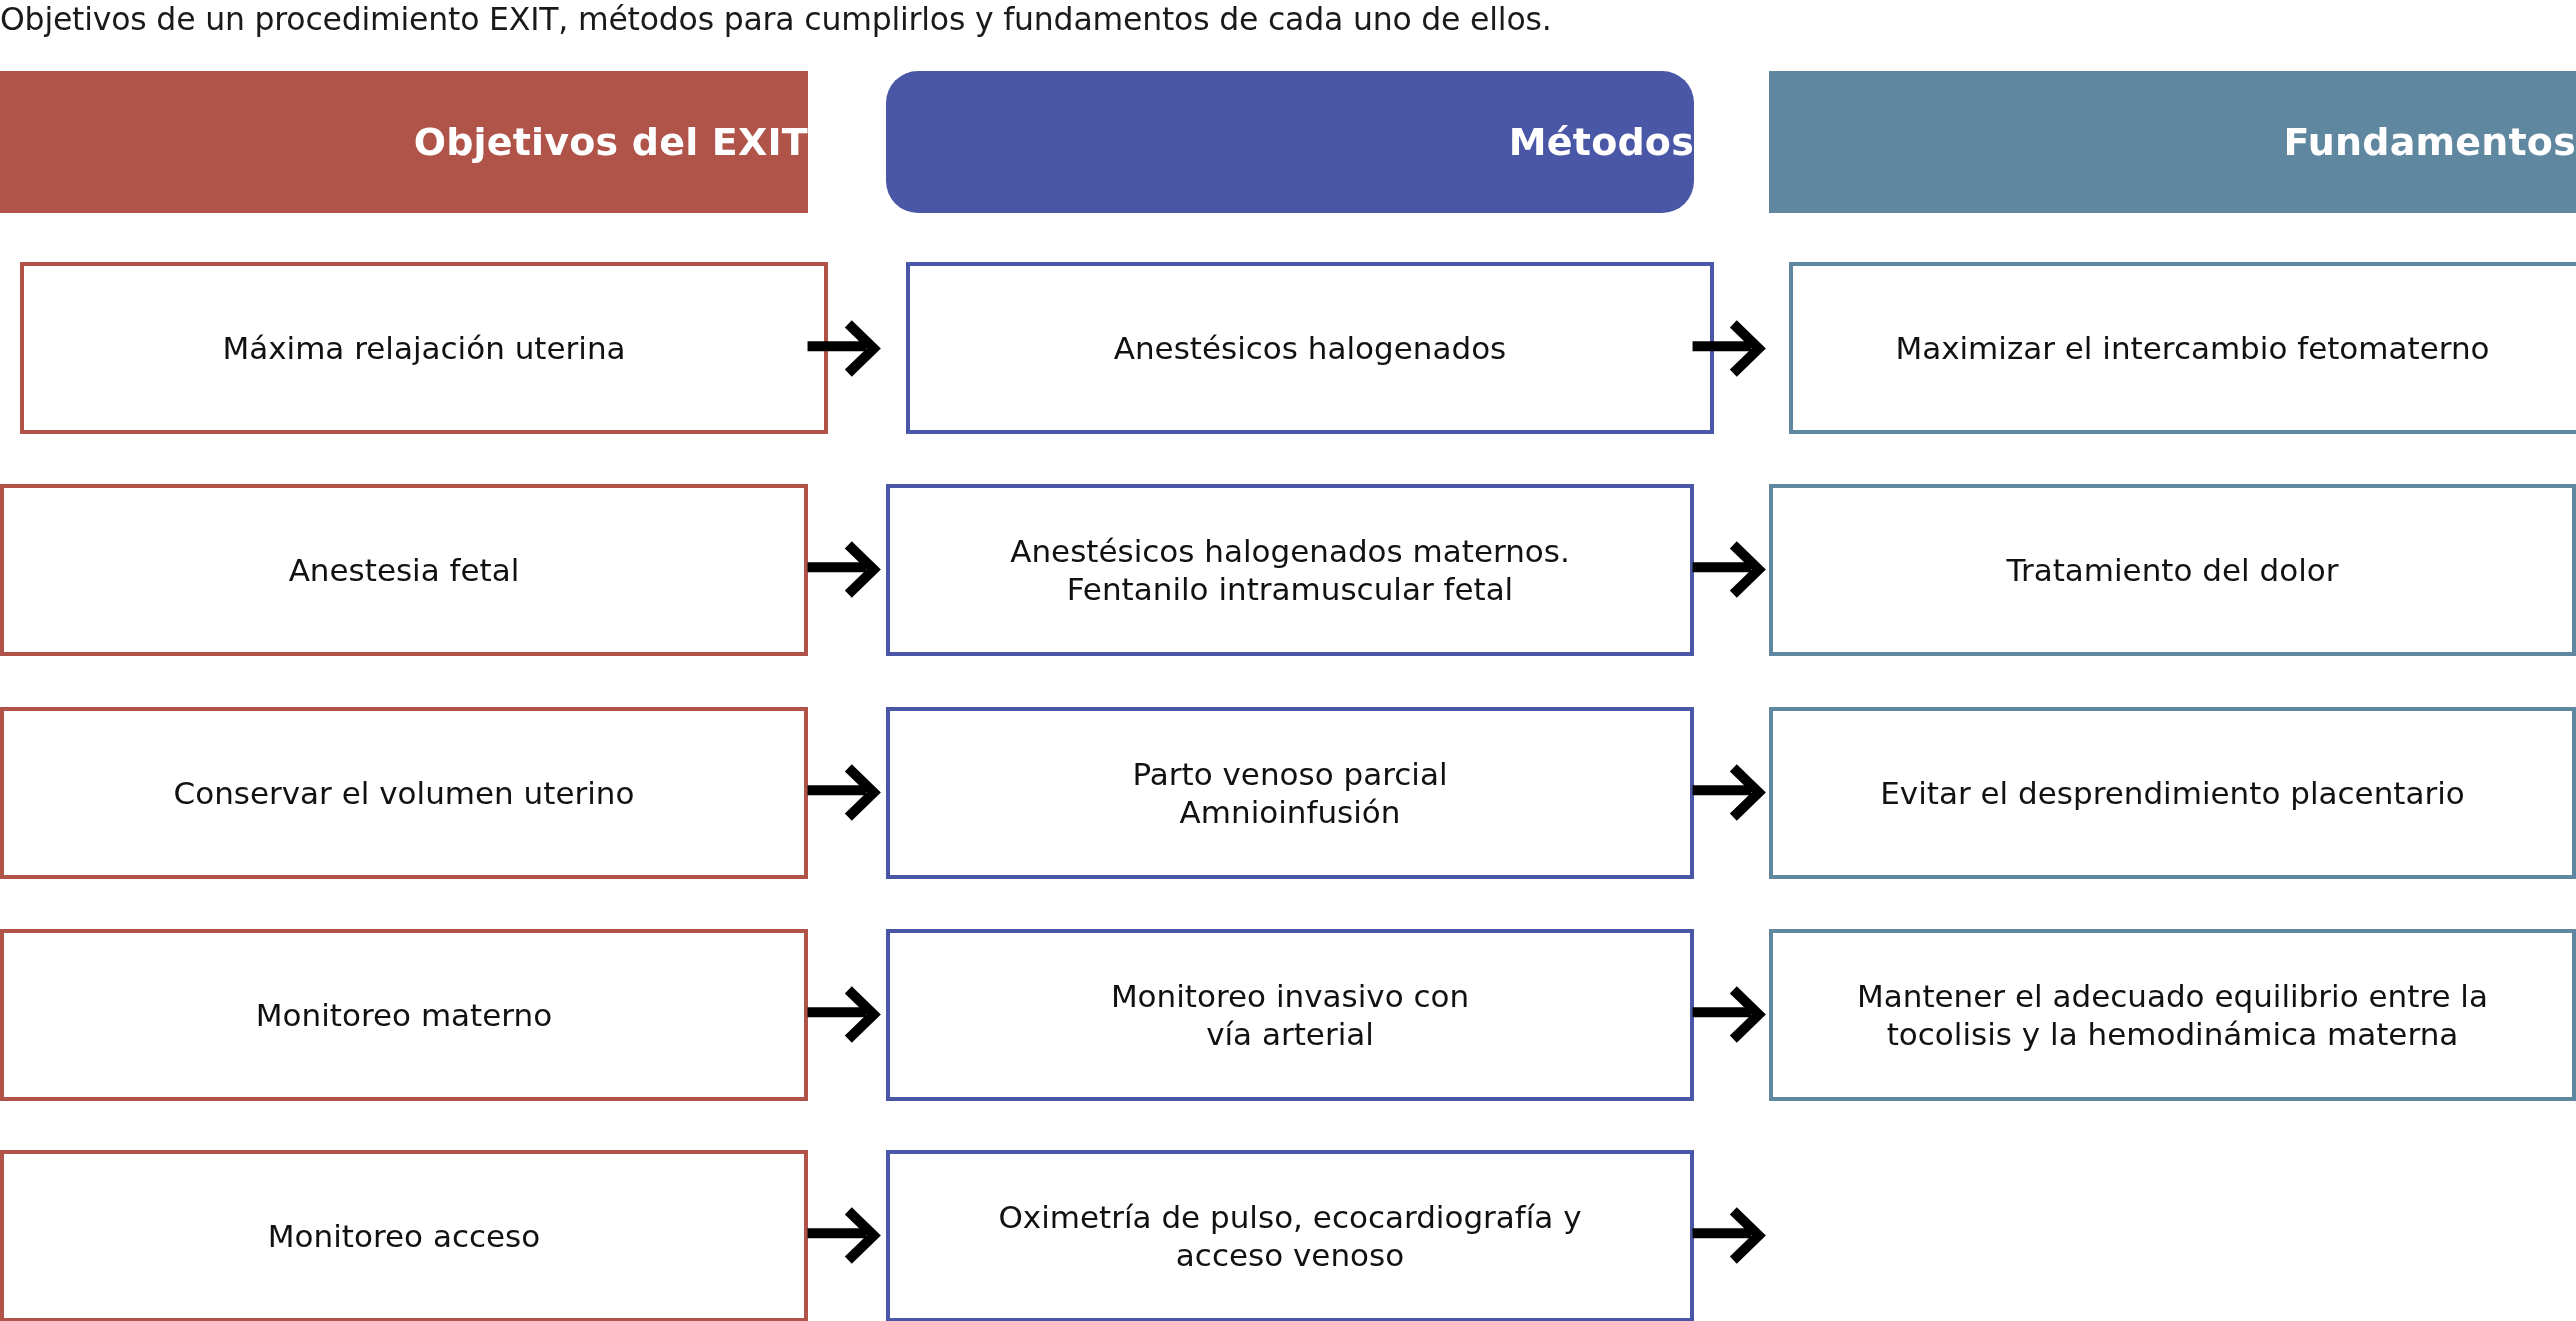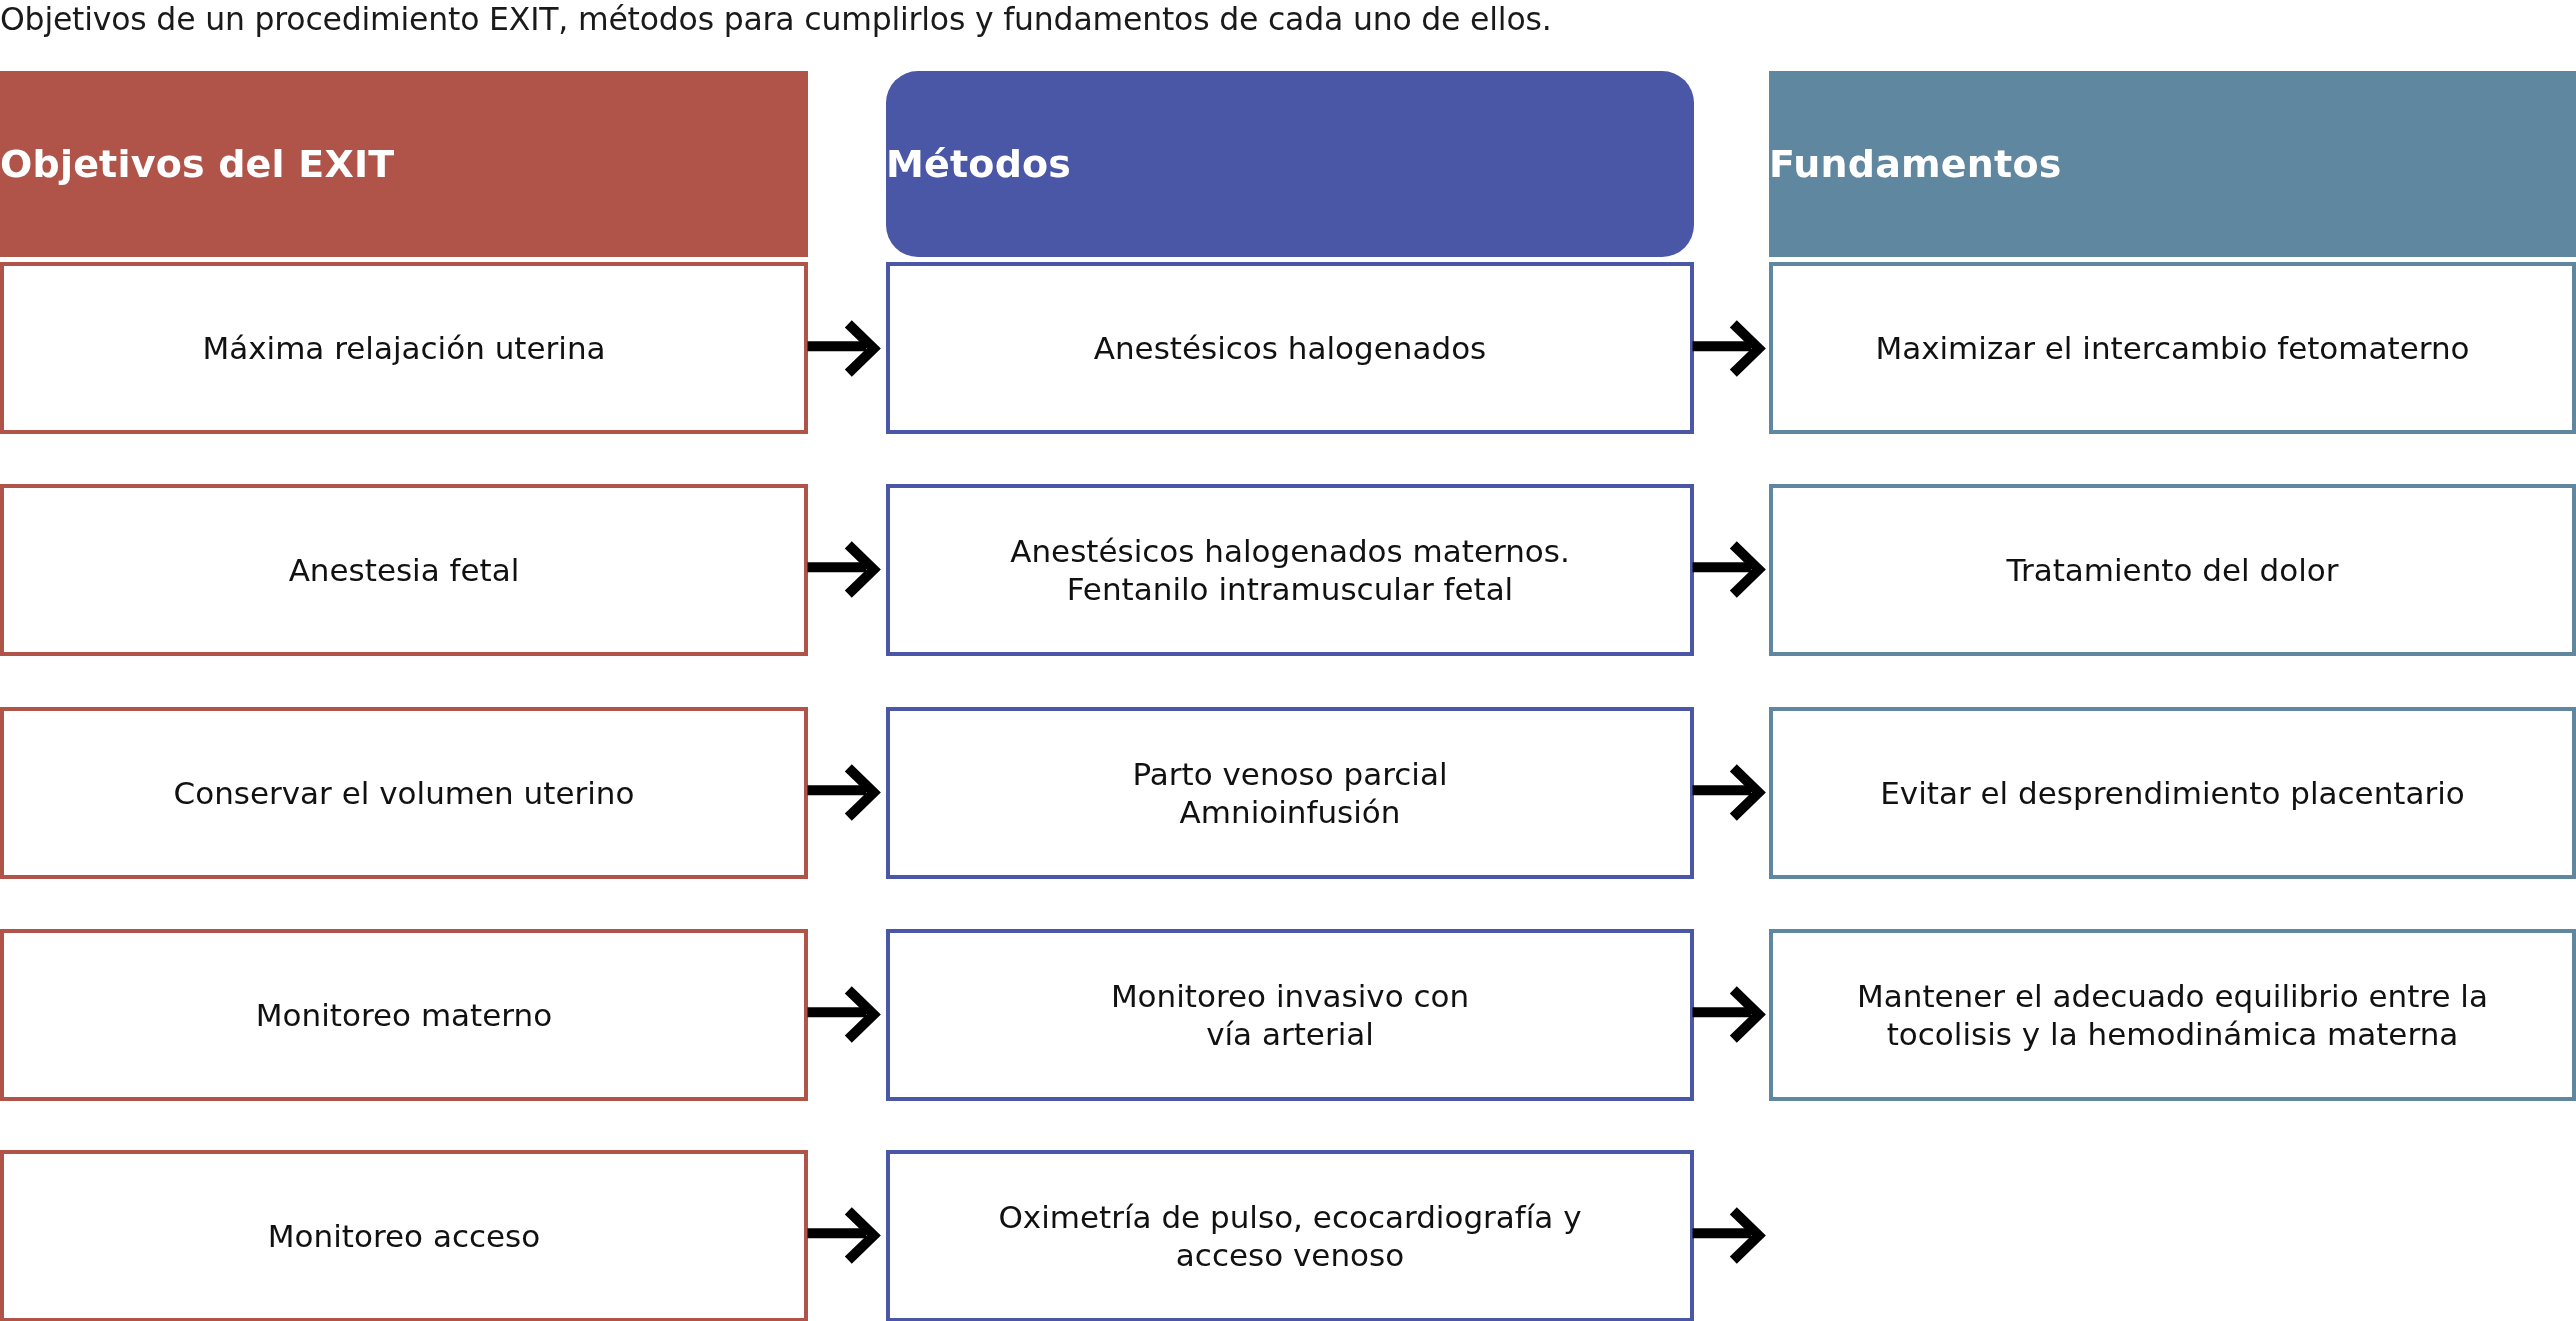--- a/index.html
+++ b/index.html
@@ -28,22 +28,22 @@
   }
 
   
   .col-obj{left:0px;width:808px;}
   .col-met{left:886px;width:808px;}
   .col-fun{left:1769px;width:807px;}
 
   
   .hdr{
     position:absolute;
-    top:71px;height:186px;
-    display:flex;align-items:center;justify-content:flex-start;
+    top:71px;height:142px;
+    display:flex;align-items:center;justify-content:flex-end;
     box-sizing:border-box;
   }
   .hdr-text{
     color:#ffffff;
     font-size:38px;
     font-weight:bold;
     letter-spacing:0.2px;
     text-align:center;
   }
   .hdr-obj{background:#b0544a;}
@@ -65,21 +65,21 @@
 
   .cell-text{
     font-size:31px;
     line-height:38px;
     color:#111111;
     text-align:center;
     white-space:pre-line;
   }
 
   
-  .r1{top:262px;}
+  .r1{top:262px;margin-left:20px;}
   .r2{top:484px;}
   .r3{top:707px;}
   .r4{top:929px;}
   .r5{top:1150px;}
 
   
   .arrow{
     position:absolute;
     width:80px;height:77px;
   }

